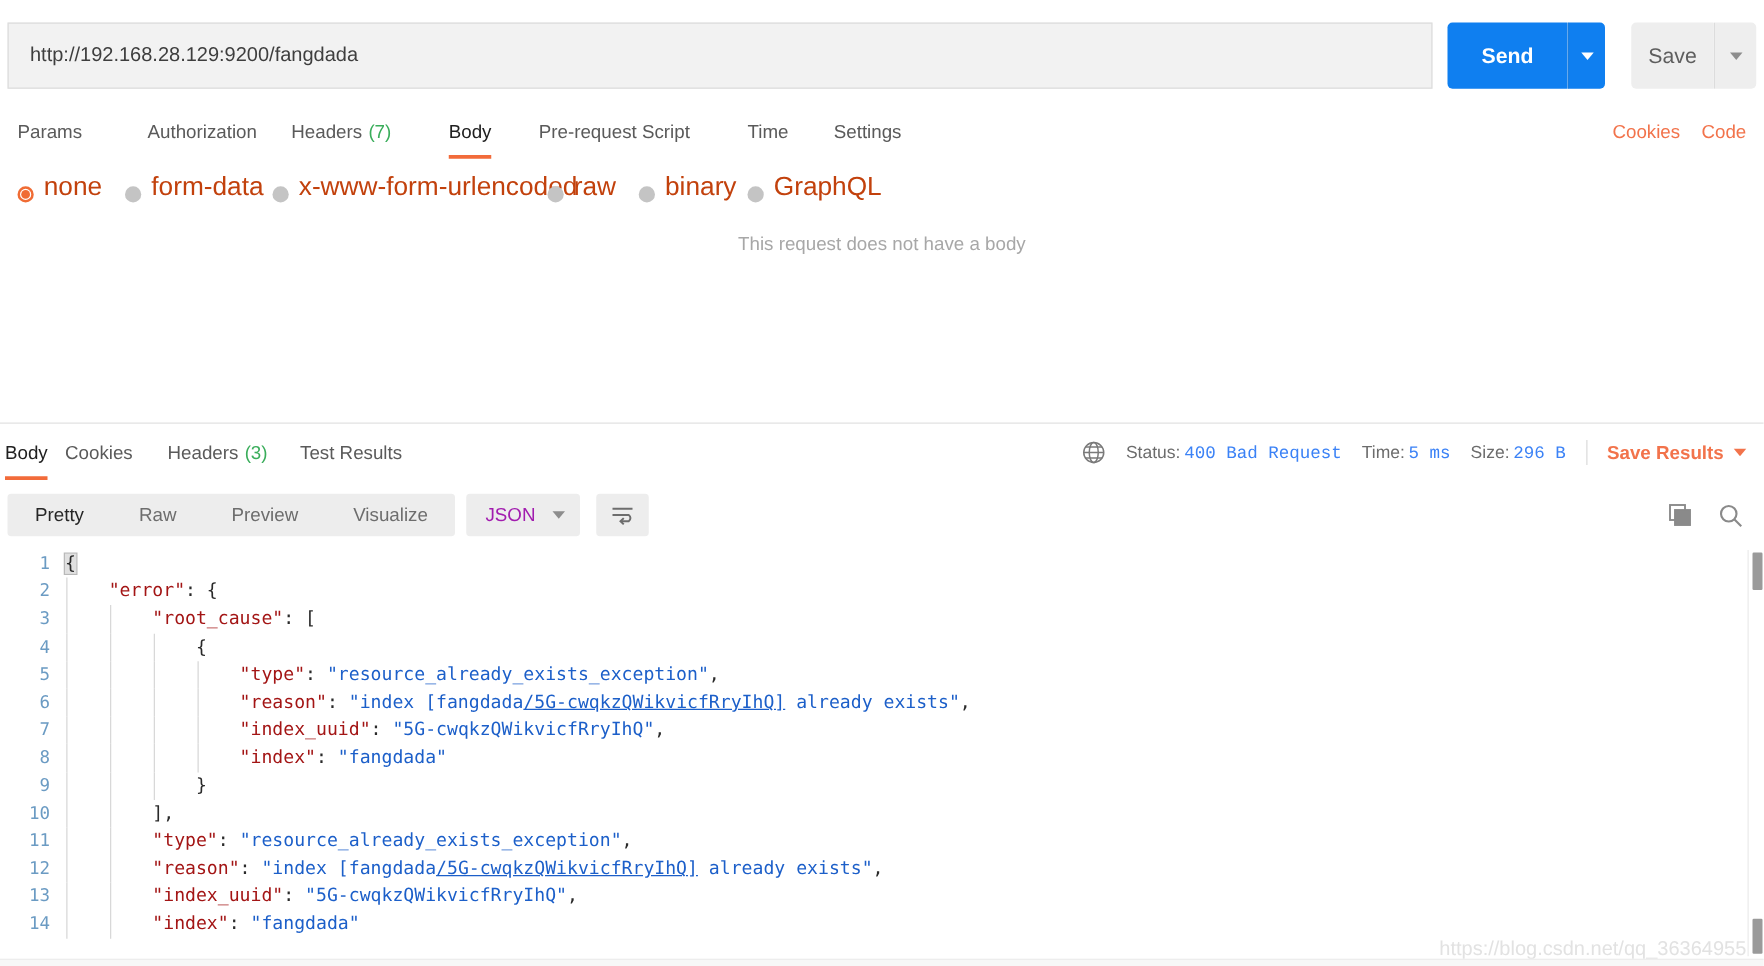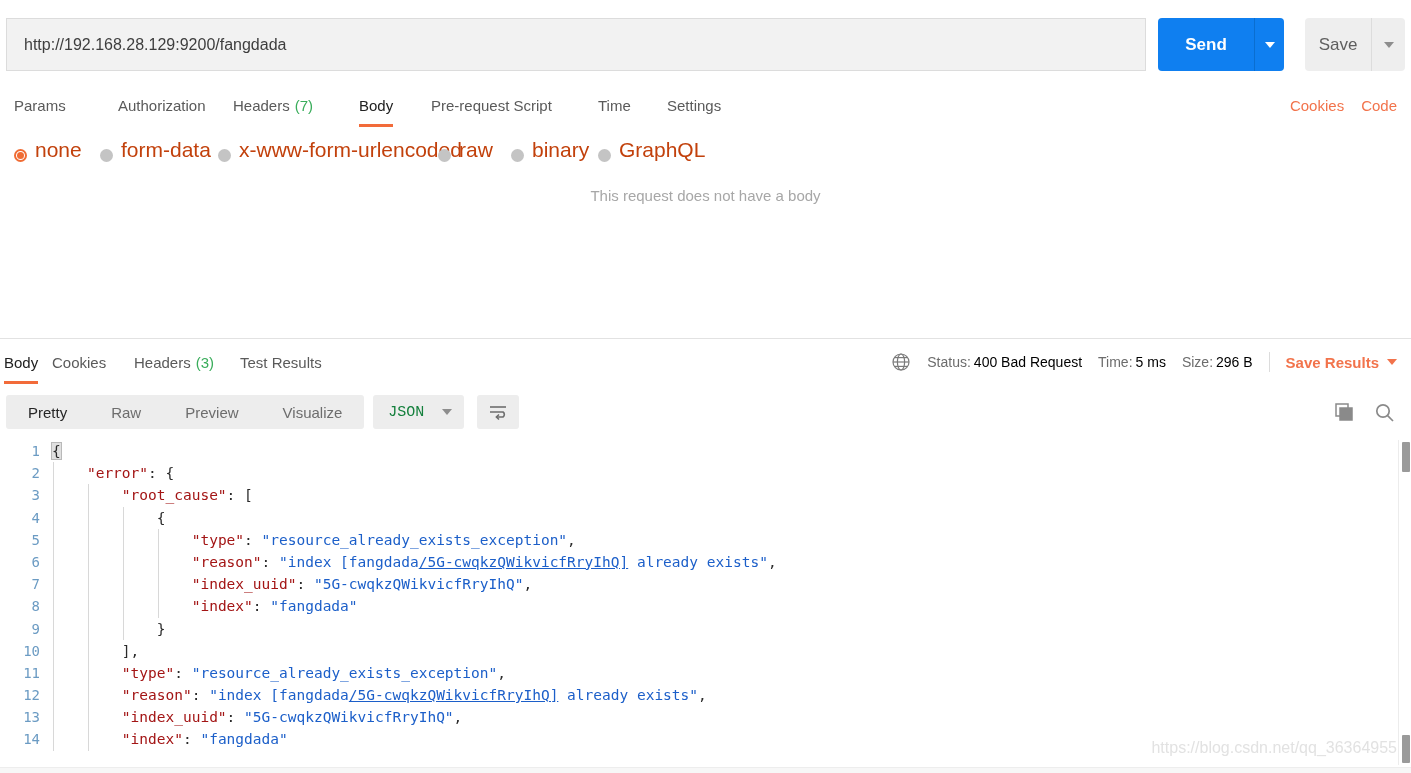--- a/index.html
+++ b/index.html
@@ -155,21 +155,21 @@
   .resp-tab.active::after {
     content: ""; position: absolute;
     left: 0; right: 0; bottom: -4px; height: 3px;
     background: #f26b3a;
   }
   .meta-right {
     margin-left: auto; display: flex; align-items: center;
     gap: 16px; padding-right: 14px;
   }
   .meta-item { font-size: 14px; color: #6c6c6c; white-space: nowrap; }
-  .meta-item .val { color: #000000; margin-left: 3px; }
+  .meta-item .val { color: #3b82f6; margin-left: 3px; font-family: Liberation Mono, monospace; }
   .meta-sep { width: 1px; height: 20px; background: #dcdcdc; }
   .save-response {
     font-size: 15px; color: #f2734b; font-weight: bold;
     display: flex; align-items: center; gap: 8px; cursor: pointer;
   }
   .save-response .caret-down { border-top-color: #f2734b; }
 
   
   #format-bar {
     position: absolute; left: 0; top: 392px;
@@ -186,21 +186,21 @@
     display: flex; align-items: center;
     font-size: 15px; color: #6d6d6d; cursor: pointer;
   }
   .fmt-tab.active { color: #262626; }
   .lang-select {
     margin-left: 9px; height: 34px; width: 91px;
     background: #ededed; border-radius: 3px;
     display: flex; align-items: center; justify-content: space-between;
     padding: 0 12px 0 15px; cursor: pointer;
   }
-  .lang-select span { font-size: 15px; color: #15803d; font-family: Liberation Mono, monospace; }
+  .lang-select span { font-size: 15px; color: #a21caf; }
   .wrap-btn {
     margin-left: 13px; width: 42px; height: 34px;
     background: #ededed; border-radius: 3px;
     display: flex; align-items: center; justify-content: center;
     cursor: pointer;
   }
   .icon-right-group {
     margin-left: auto; display: flex; align-items: center;
     gap: 19px; padding-right: 16px;
   }
@@ -251,21 +251,21 @@
     border-radius: 1px; cursor: pointer;
   }
   #resp-scroll-thumb-bottom {
     position: absolute; right: 1px; top: 735px;
     width: 8px; height: 28px; background: #9a9a9a;
     border-radius: 1px; cursor: pointer;
   }
 
   
   #watermark {
-    position: absolute; right: 14px; bottom: 16px;
+    position: absolute; right: 14px; bottom: 4px;
     font-size: 16px; color: #e2e2e2;
     user-select: none; pointer-events: none;
   }
   #bottom-edge {
     position: absolute; left: 0; bottom: 0;
     width: 1411px; height: 6px; background: #f7f7f7;
     border-top: 1px solid #ededed;
   }
 </style>
 </head>

